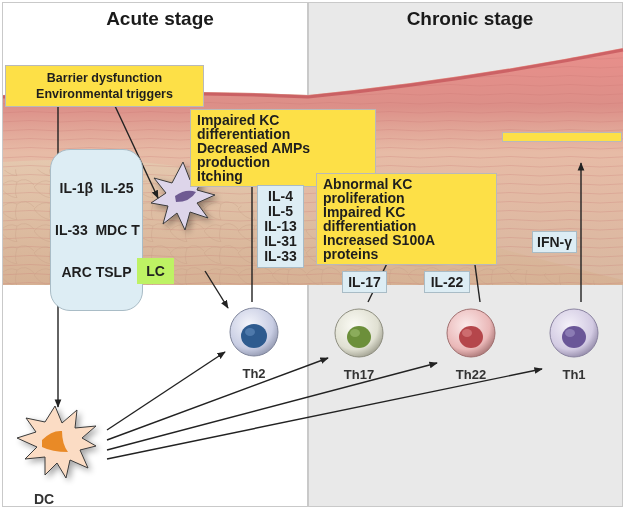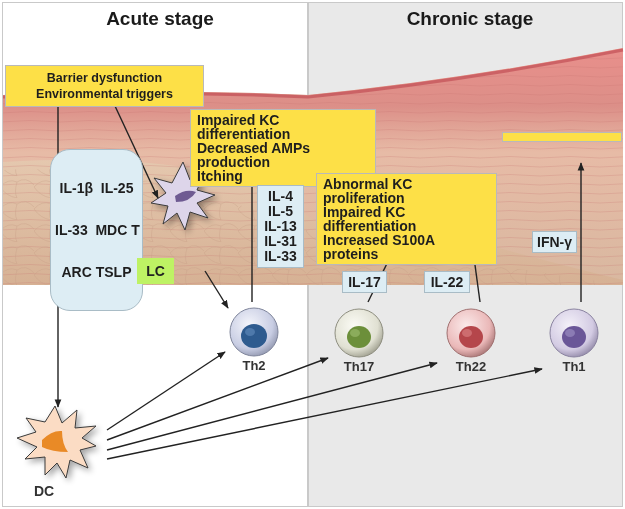--- a/index.html
+++ b/index.html
@@ -9,21 +9,21 @@
   #panel-acute{left:2px;top:2px;width:306px;height:505px;background:#fff;}
   #panel-chronic{left:308px;top:2px;width:315px;height:505px;background:#e9e9e9;}
   .stage-title{position:absolute;top:8px;font-weight:bold;font-size:19px;color:#1a1a1a;text-align:center;}
   #title-acute{left:60px;width:200px;}
   #title-chronic{left:360px;width:220px;}
   svg#art{position:absolute;left:0;top:0;}
   .box{position:absolute;box-sizing:border-box;font-weight:bold;color:#1e1e1e;font-size:14px;line-height:14px;}
   .box.white{background:#fde047;border:1px solid #b9b9b9;padding:3px 6px;}
   .box.blue{background:#ddedf4;border:1px solid #a9bcc6;text-align:center;padding:3px 4px;}
   .box.center{text-align:center;}
-  .label{position:absolute;font-weight:bold;font-size:13px;color:#333;text-align:center;}
+  .label{position:absolute;font-weight:bold;font-size:13px;color:#333;text-align:center;margin-top:8px;}
   .label-box{position:absolute;background:#bef264;font-weight:bold;font-size:14px;color:#222;text-align:center;line-height:26px;}
 </style>
 </head>
 <body>
 
 <div id="stage">
   <div class="panel" id="panel-acute"></div>
   <div class="panel" id="panel-chronic"></div>
 
   <svg id="art" width="625" height="509" viewBox="0 0 625 509">

